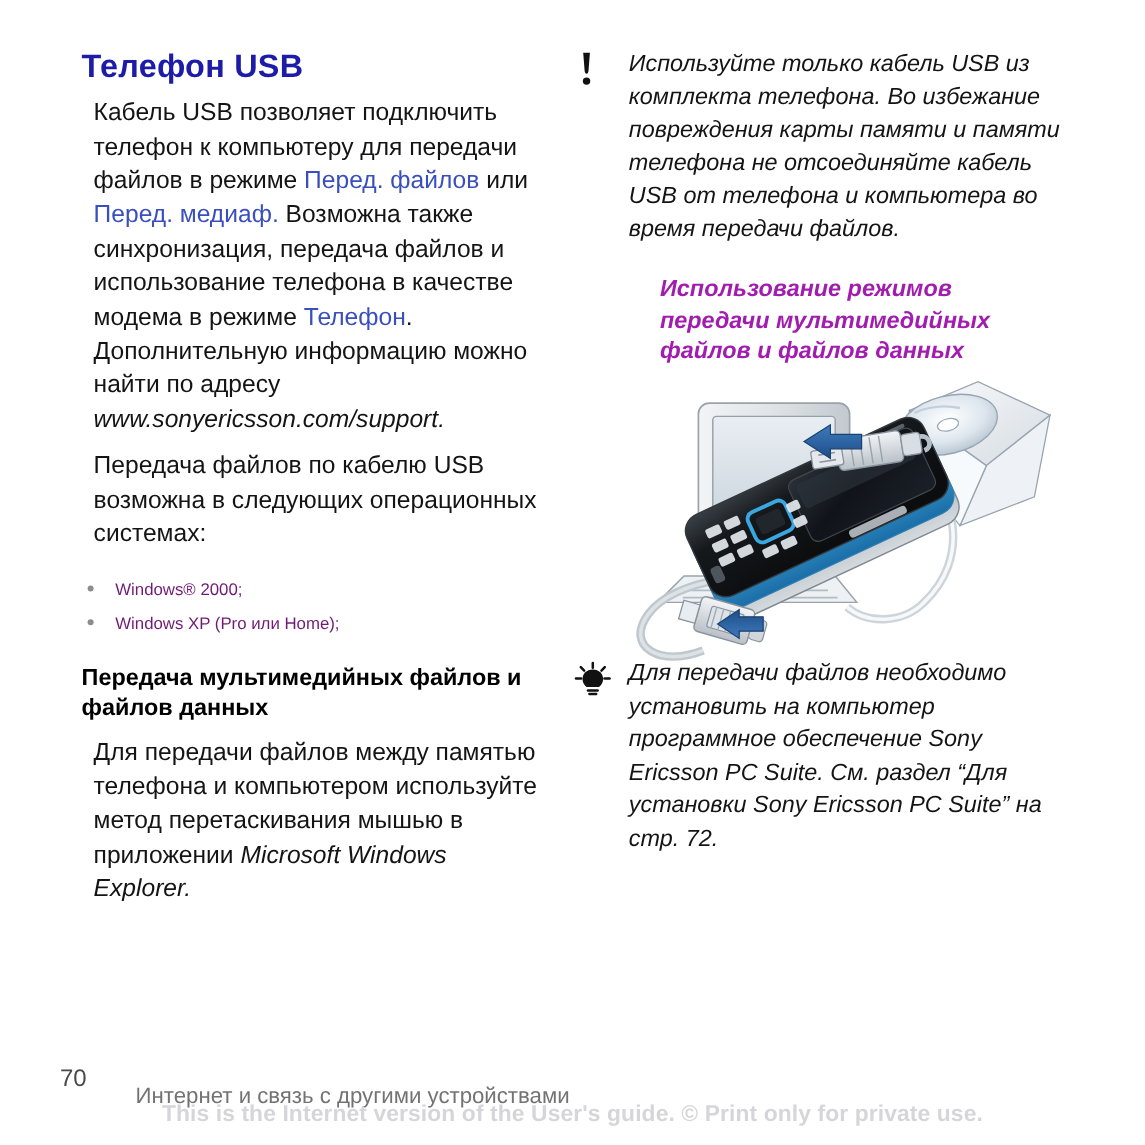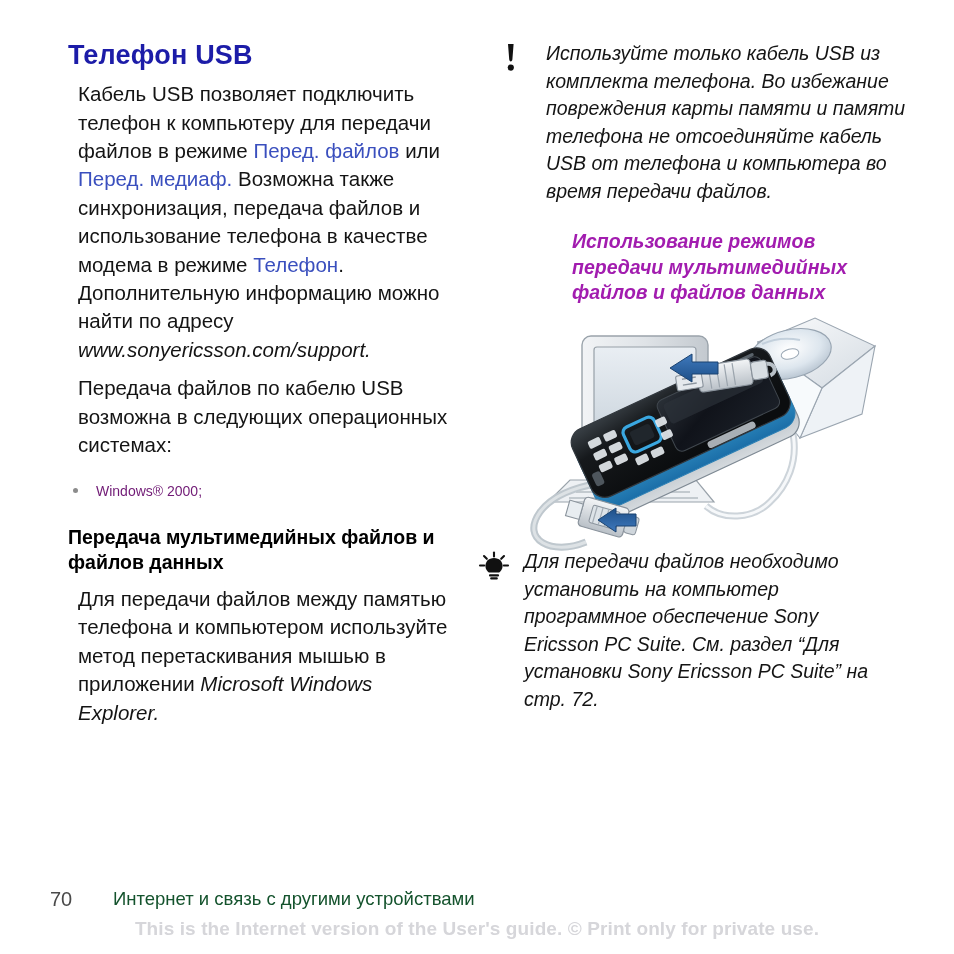--- a/index.html
+++ b/index.html
@@ -24,21 +24,21 @@
 
   
   .col-left {
     position: absolute;
     left: 68px;
     top: 40px;
     width: 392px;
   }
   .col-right {
     position: absolute;
-    left: 500px;
+    left: 478px;
     top: 40px;
     width: 410px;
   }
 
   
   h1.title {
     margin: 0 0 6px 0;
     font-size: 27px;
     font-weight: bold;
     color: #1c1ca8;
@@ -149,23 +149,23 @@
   .footer .pagenum {
     position: absolute;
     left: 50px;
     top: 0;
     font-size: 20px;
     color: #4a4a4a;
   }
   .footer .chapter {
     position: absolute;
     left: 113px;
-    top: 0;
+    top: 14px;
     font-size: 18.5px;
-    color: #14532d;
+    color: #737373;
   }
   .footer .watermark {
     position: absolute;
     left: 0;
     top: 30px;
     width: 954px;
     text-align: center;
     font-size: 19px;
     font-weight: bold;
     color: #d6d6da;
@@ -182,20 +182,24 @@
     <h1 class="title">Телефон USB</h1>
 
     <p class="body"><span>Кабель USB позволяет подключить телефон к компьютеру для передачи файлов в режиме </span><span class="lnk">Перед. файлов</span><span> или </span><span class="lnk">Перед. медиаф.</span><span> Возможна также синхронизация, передача файлов и использование телефона в качестве модема в режиме </span><span class="lnk">Телефон</span><span>. Дополнительную информацию можно найти по адресу </span><span class="ital">www.sonyericsson.com/support.</span></p>
 
     <p class="body">Передача файлов по кабелю USB возможна в следующих операционных системах:</p>
 
     <ul class="oslist">
       <li>
         <span class="bullet"></span>
         <span>Windows® 2000;</span>
+      </li>
+      <li>
+        <span class="bullet"></span>
+        <span>Windows XP (Pro или Home);</span>
       </li>
     </ul>
 
     <h2 class="sub">Передача мультимедийных файлов и файлов данных</h2>
     <p class="body"><span>Для передачи файлов между памятью телефона и компьютером используйте метод перетаскивания мышью в приложении </span><span class="ital">Microsoft Windows Explorer.</span></p>
 
   </div>
 
   <div class="col-right">
 

